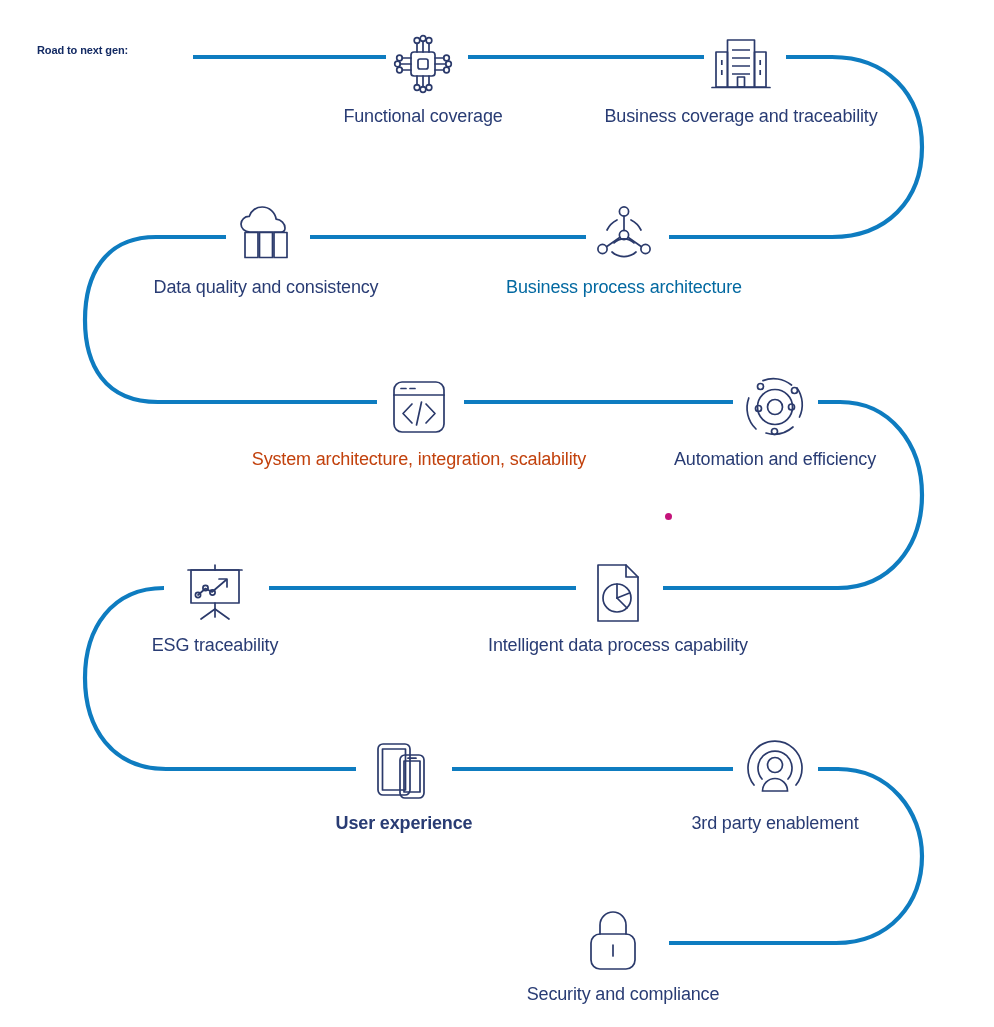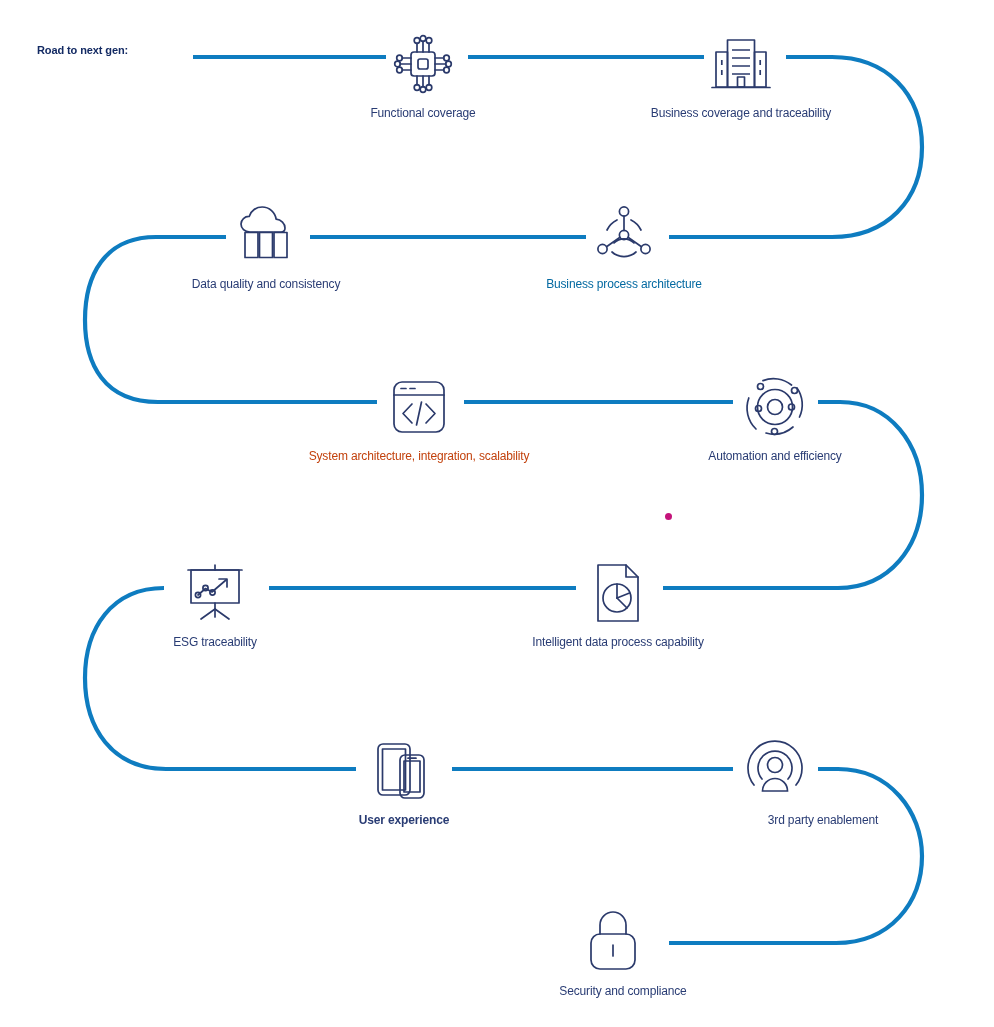--- a/index.html
+++ b/index.html
@@ -19,21 +19,21 @@
   }
 
   .node{position:absolute;}
   .node .icon{
     position:absolute;left:50%;transform:translateX(-50%);top:0;
     width:72px;height:72px;display:block;
   }
   .node .label{
     position:absolute;left:50%;transform:translateX(-50%);
     top:78px;
-    font-size:12px;color:#293c74;white-space:nowrap;letter-spacing:-0.15px;
+    font-size:18px;color:#293c74;white-space:nowrap;letter-spacing:-0.15px;
   }
   .dot{
     position:absolute;width:7px;height:7px;border-radius:50%;
   }
 </style>
 </head>
 <body style="background: rgb(255, 255, 255);">
 
 <div id="roadmap">
 
@@ -220,21 +220,21 @@
 
   <div class="node" style="left:775px;top:735px;width:0;">
     <svg class="icon" viewBox="0 0 72 72">
       <g fill="none" stroke="#2b3a6b" stroke-width="1.7" stroke-linecap="round">
         <circle cx="36" cy="30" r="7.5"></circle>
         <path d="M23.5,56 A12.5,12.5 0 0 1 48.5,56 Z"></path>
         <path d="M23,44 A17,17 0 1 1 49,44"></path>
         <path d="M15,50 A27,27 0 1 1 57,50"></path>
       </g>
     </svg>
-    <div class="label" style="color: rgb(41, 60, 116); margin-left: 48px;">3rd party enablement</div>
+    <div class="label" style="color: rgb(41, 60, 116);">3rd party enablement</div>
   </div>
 
   <div class="node" style="left:613px;top:906px;width:0;">
     <svg class="icon" viewBox="0 0 72 72">
       <g fill="none" stroke="#2b3a6b" stroke-width="1.7" stroke-linecap="round" stroke-linejoin="round">
         <rect x="14" y="28" width="44" height="35" rx="9"></rect>
         <path d="M23,28 L23,19 A13,13 0 0 1 49,19 L49,28"></path>
         <path d="M36,39 L36,50"></path>
       </g>
     </svg>

